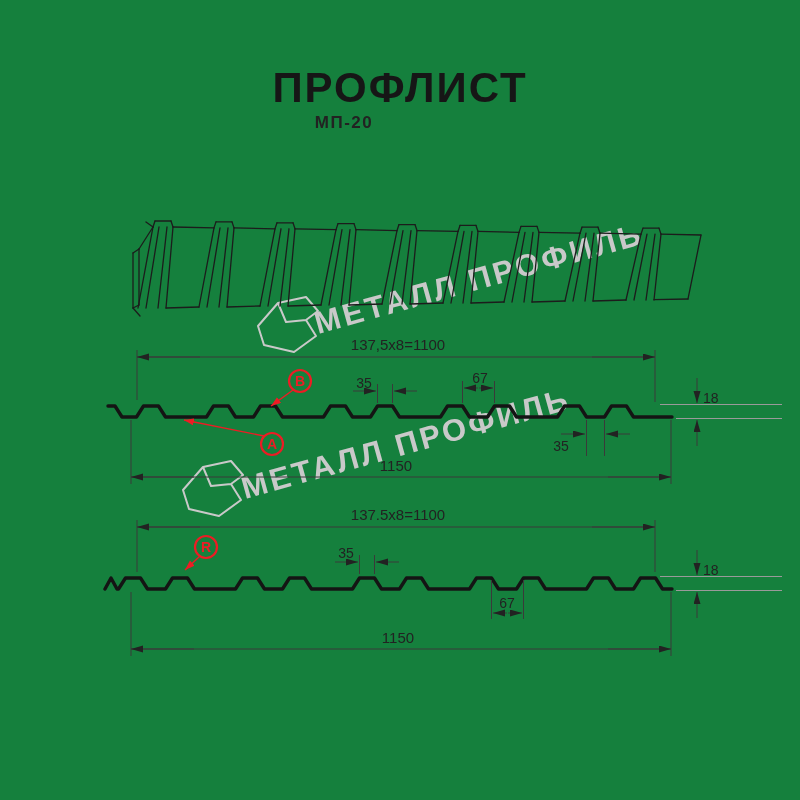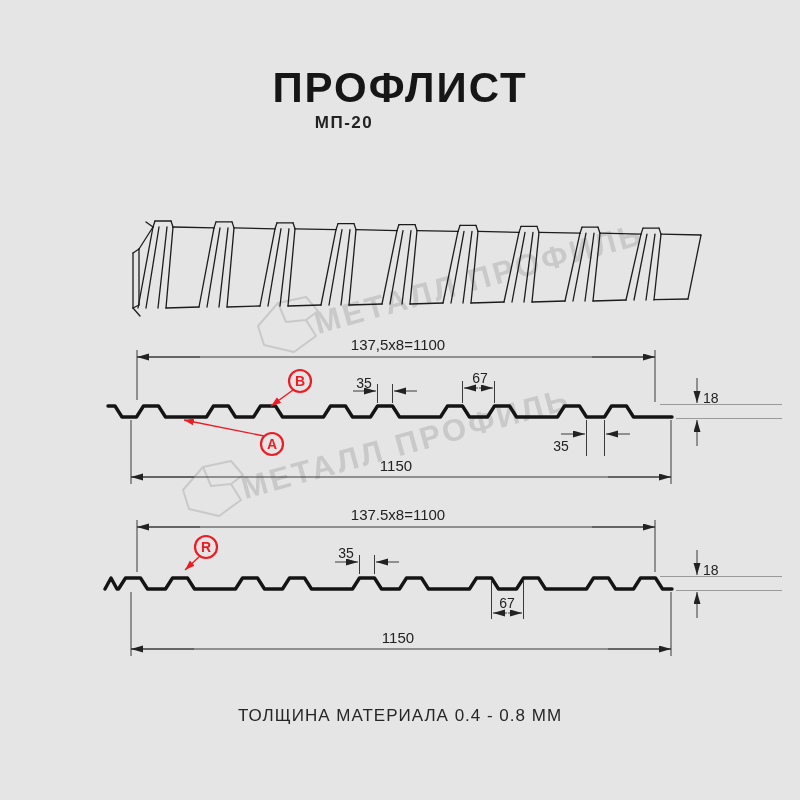--- a/index.html
+++ b/index.html
@@ -1,16 +1,16 @@
 <!DOCTYPE html>
 <html><head>
 <meta charset="utf-8">
 <style>
   html,body{margin:0;padding:0;background:#fff;}
-  #stage{position:relative;width:800px;height:800px;background:#e5e5e5;overflow:hidden;
+  #stage{position:relative;width:800px;height:800px;background:#15803d;overflow:hidden;
          font-family:"Liberation Sans",sans-serif;}
   .ttl{position:absolute;left:0;top:64px;width:800px;text-align:center;
        font-size:42px;font-weight:700;letter-spacing:2px;color:#161616;}
   .sub{position:absolute;left:0;top:113px;width:688px;text-align:center;
        font-size:17px;font-weight:600;letter-spacing:1.5px;color:#222;}
   .foot{position:absolute;left:0;top:706px;width:800px;text-align:center;
         font-size:17px;font-weight:500;letter-spacing:1px;color:#262626;}
   svg text{font-family:"Liberation Sans",sans-serif;}
   .dimtxt{font-size:14px;fill:#222;}
   .bigdim{font-size:15px;fill:#222;}
@@ -251,14 +251,13 @@
       <text class="bigdim" text-anchor="middle" x="398" y="643">1150</text>
 
       <g>
         <line class="redln" x1="200" y1="556" x2="185" y2="570" marker-end="url(#arrR)"></line>
         <circle class="redcirc" cx="206" cy="547" r="11"></circle>
         <text class="redltr" text-anchor="middle" x="206" y="552">R</text>
       </g>
     </g>
   </svg>
 
-  <div class="foot">ТОЛЩИНА МАТЕРИАЛА 0.4 - 0.8 ММ</div>
 </div>
 
 </body></html>

